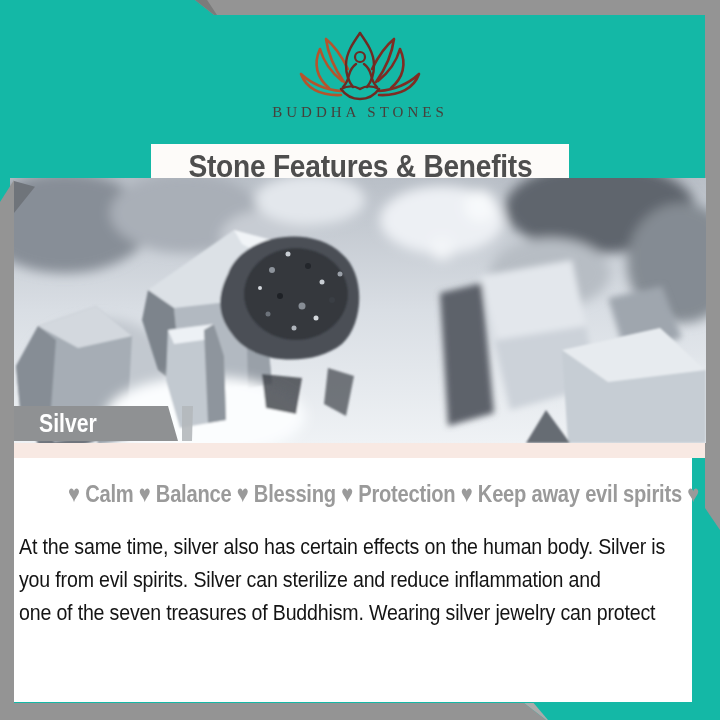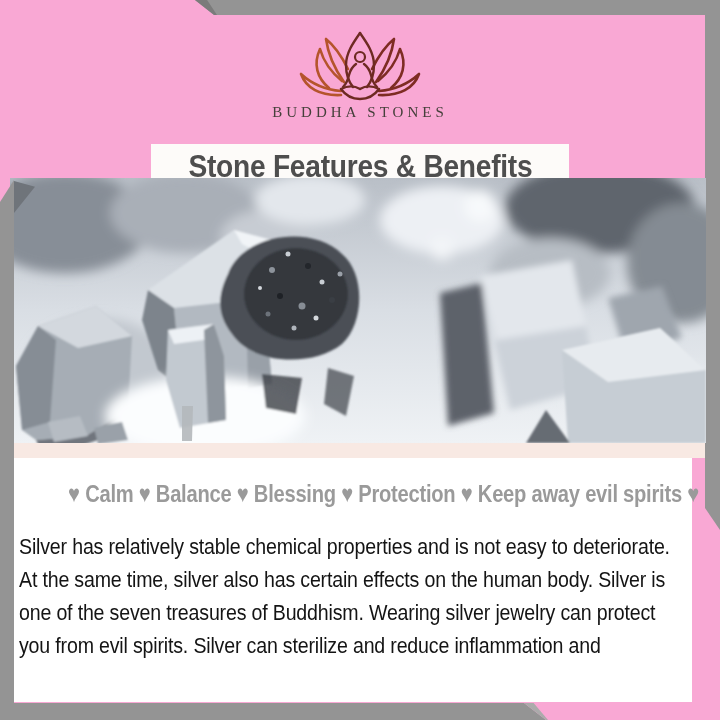--- a/index.html
+++ b/index.html
@@ -1,16 +1,16 @@
 <!DOCTYPE html>
 <html><head>
 <meta charset="utf-8">
 <style>
   html,body{margin:0;padding:0;background:#e8e3df;}
-  #canvas{position:relative;width:720px;height:720px;background:#f9a8d4;overflow:hidden;
+  #canvas{position:relative;width:720px;height:720px;background:#14b8a6;overflow:hidden;
           font-family:"Liberation Sans",sans-serif;}
 
   
   .band{position:absolute;background:#949494;}
   .band-top{left:0;top:0;width:720px;height:15px;
             clip-path:polygon(195px 0,100% 0,100% 100%,214px 100%);}
   .band-top-tip{left:195px;top:0;width:22px;height:15px;background:#7b7b7b;
             clip-path:polygon(0 0,55% 0,100% 100%,87% 100%);}
   .band-right{left:705px;top:0;width:15px;height:530px;
             clip-path:polygon(0 0,100% 0,100% 100%,0 508px);}
@@ -176,32 +176,34 @@
         <circle cx="306" cy="140" r="2.5" fill="#d4d8dd"></circle>
           <circle cx="258" cy="136" r="2.5" fill="#6c727a"></circle>
         <circle cx="322" cy="122" r="3" fill="#3a3e44"></circle>
           <circle cx="284" cy="150" r="2.5" fill="#b0b5bc"></circle>
         <circle cx="250" cy="110" r="2" fill="#d4d8dd"></circle>
           <circle cx="330" cy="96" r="2.5" fill="#9aa0a8"></circle>
       </g>
     </svg>
   </div>
 
+  <div class="stone-label">
+    <span class="txt">Silver</span>
+  </div>
   <div class="stone-label-bevel"></div>
 
   <div class="pink-strip"></div>
   <div class="panel">
     <div class="tagline">
       <span class="txt">♥ Calm ♥ Balance ♥ Blessing ♥ Protection ♥ Keep away evil spirits ♥</span>
     </div>
     <div class="description">
-      <div class="line"><span>Silver has relatively stable chemical properties and is not easy to deteriorate.</span></div>
       <div class="line"><span>At the same time, silver also has certain effects on the human body. Silver is</span></div>
+      <div class="line"><span>you from evil spirits. Silver can sterilize and reduce inflammation and</span></div>
       <div class="line"><span>one of the seven treasures of Buddhism. Wearing silver jewelry can protect</span></div>
-      <div class="line"><span>you from evil spirits. Silver can sterilize and reduce inflammation and</span></div>
     </div>
   </div>
 
   <div class="fold-left"></div>
   <div class="band band-left"></div>
   <div class="band band-bottom"></div>
   <div class="band band-bottom-tip" style="background:#ababab;"></div>
 
 </div>
 

